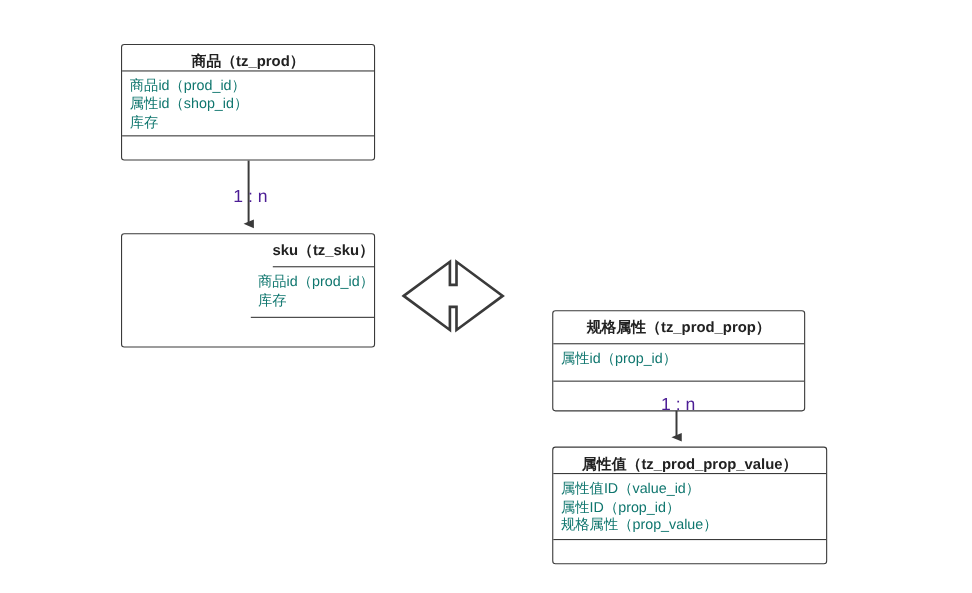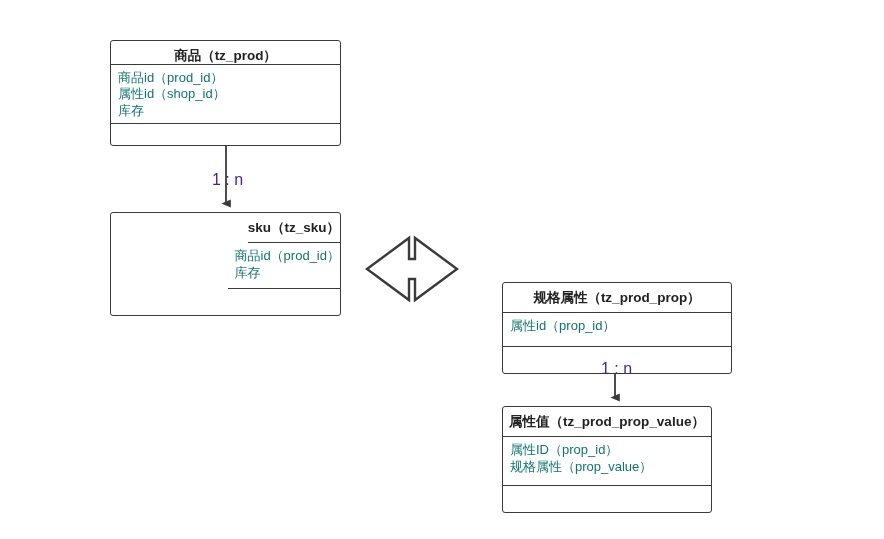--- a/index.html
+++ b/index.html
@@ -122,22 +122,23 @@
   <div class="entity" style="left:502px; top:238px; width:230px; height:92px;margin-top:44px;">
     <div class="entity-title">规格属性（tz_prod_prop）</div>
     <div class="entity-fields">
       <div class="field">属性id（prop_id）</div>
     </div>
     <div class="entity-footer"></div>
   </div>
 
   <div class="edge-label" style="left:601px; top:362px;">1 : n</div>
 
-  <div class="entity" style="left:502px; top:406px; width:210px; height:107px;">
+  <div class="entity" style="left:502px; top:406px; width:250px; height:107px;">
     <div class="entity-title">属性值（tz_prod_prop_value）</div>
     <div class="entity-fields">
+      <div class="field">属性值ID（value_id）</div>
       <div class="field">属性ID（prop_id）</div>
       <div class="field">规格属性（prop_value）</div>
     </div>
     <div class="entity-footer"></div>
   </div>
 
 </div>
 
 </body></html>

